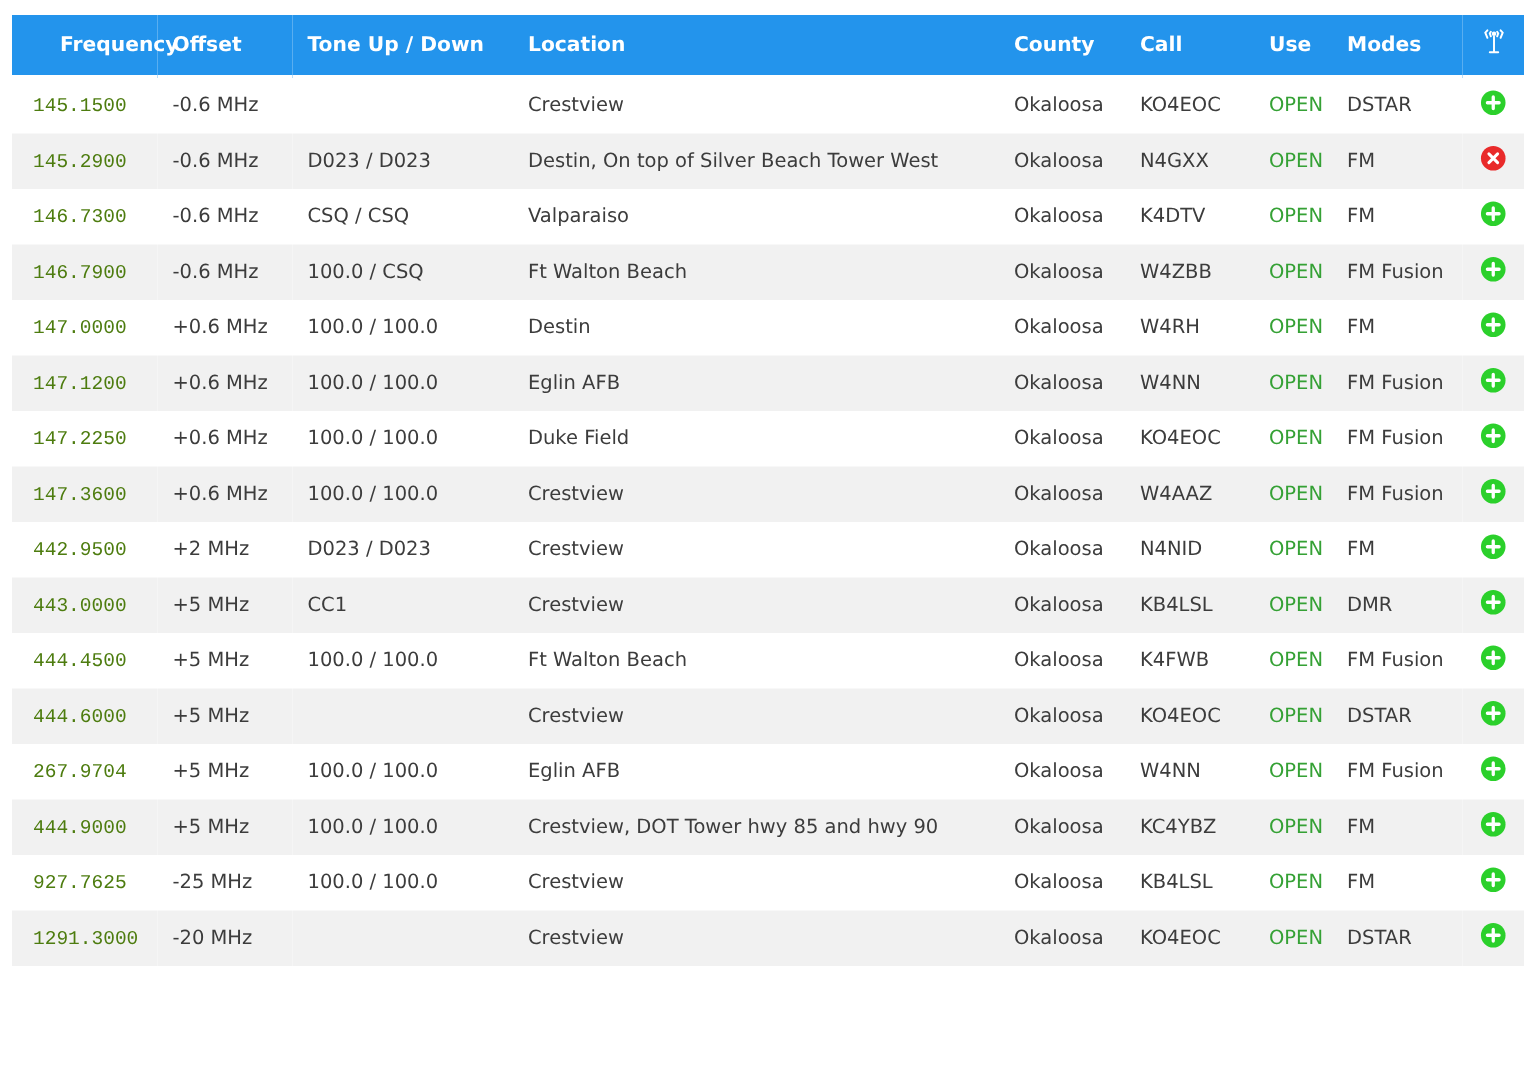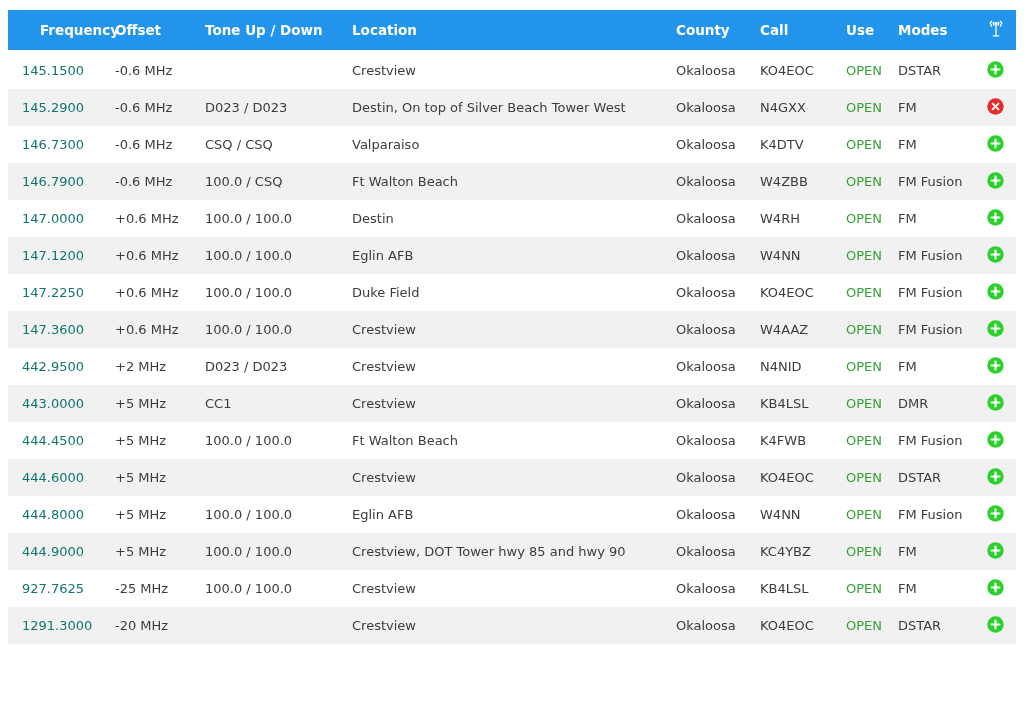--- a/index.html
+++ b/index.html
@@ -37,23 +37,24 @@
     height: 37px;
     padding: 0 10px;
     vertical-align: middle;
     white-space: nowrap;
     overflow: hidden;
     background: #ffffff;
   }
   tbody td:first-child { padding-left: 14px; }
   tbody tr:nth-child(even) td { background: #f1f1f1; }
   a.freq {
-    color: #0f766e;
+    color: #4d7c0f;
     text-decoration: none;
     cursor: pointer;
+    font-family: Liberation Mono, monospace;
   }
   .use-open { color: #35a135; }
   td.icon-cell { text-align: center; padding: 0 4px; }
   .status-icon { display: inline-block; width: 17px; height: 17px; cursor: pointer; }
   .status-icon svg { display: block; }
   .antenna-wrap { display: inline-block; width: 18px; height: 20px; }
 </style>
 </head>
 <body>
 
@@ -256,21 +257,21 @@
           <td>Okaloosa</td>
           <td>KO4EOC</td>
           <td><span class="use-open">OPEN</span></td>
           <td>DSTAR</td>
           <td class="icon-cell"><span class="status-icon"><svg width="17" height="17" viewBox="0 0 17 17">
                 <circle cx="8.5" cy="8.5" r="8.2" fill="#2bd02b"></circle>
                 <path d="M8.5 4.6 v7.8 M4.6 8.5 h7.8" stroke="#ffffff" stroke-width="2.2" stroke-linecap="round"></path>
               </svg></span></td>
         </tr>
         <tr>
-          <td><a class="freq">444.8000</a></td>
+          <td><a class="freq">267.9704</a></td>
           <td>+5 MHz</td>
           <td>100.0 / 100.0</td>
           <td>Eglin AFB</td>
           <td>Okaloosa</td>
           <td>W4NN</td>
           <td><span class="use-open">OPEN</span></td>
           <td>FM Fusion</td>
           <td class="icon-cell"><span class="status-icon"><svg width="17" height="17" viewBox="0 0 17 17">
                 <circle cx="8.5" cy="8.5" r="8.2" fill="#2bd02b"></circle>
                 <path d="M8.5 4.6 v7.8 M4.6 8.5 h7.8" stroke="#ffffff" stroke-width="2.2" stroke-linecap="round"></path>

